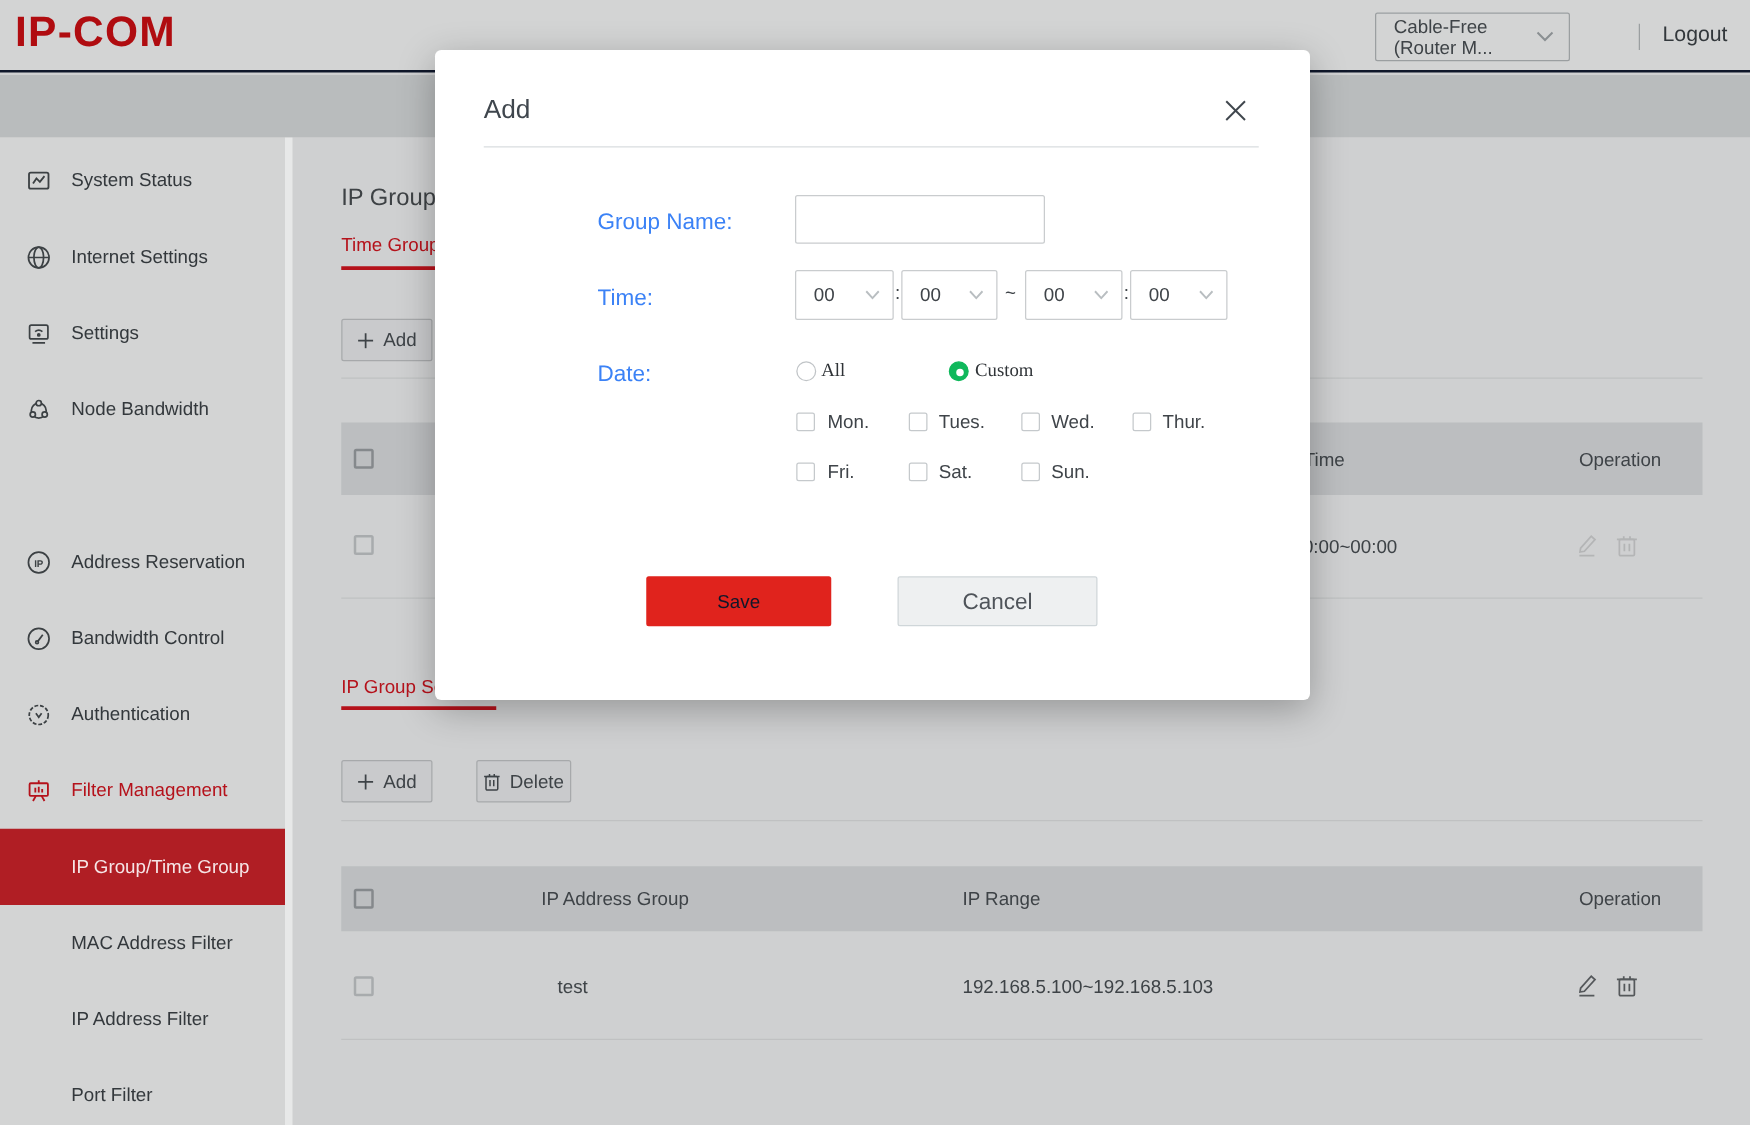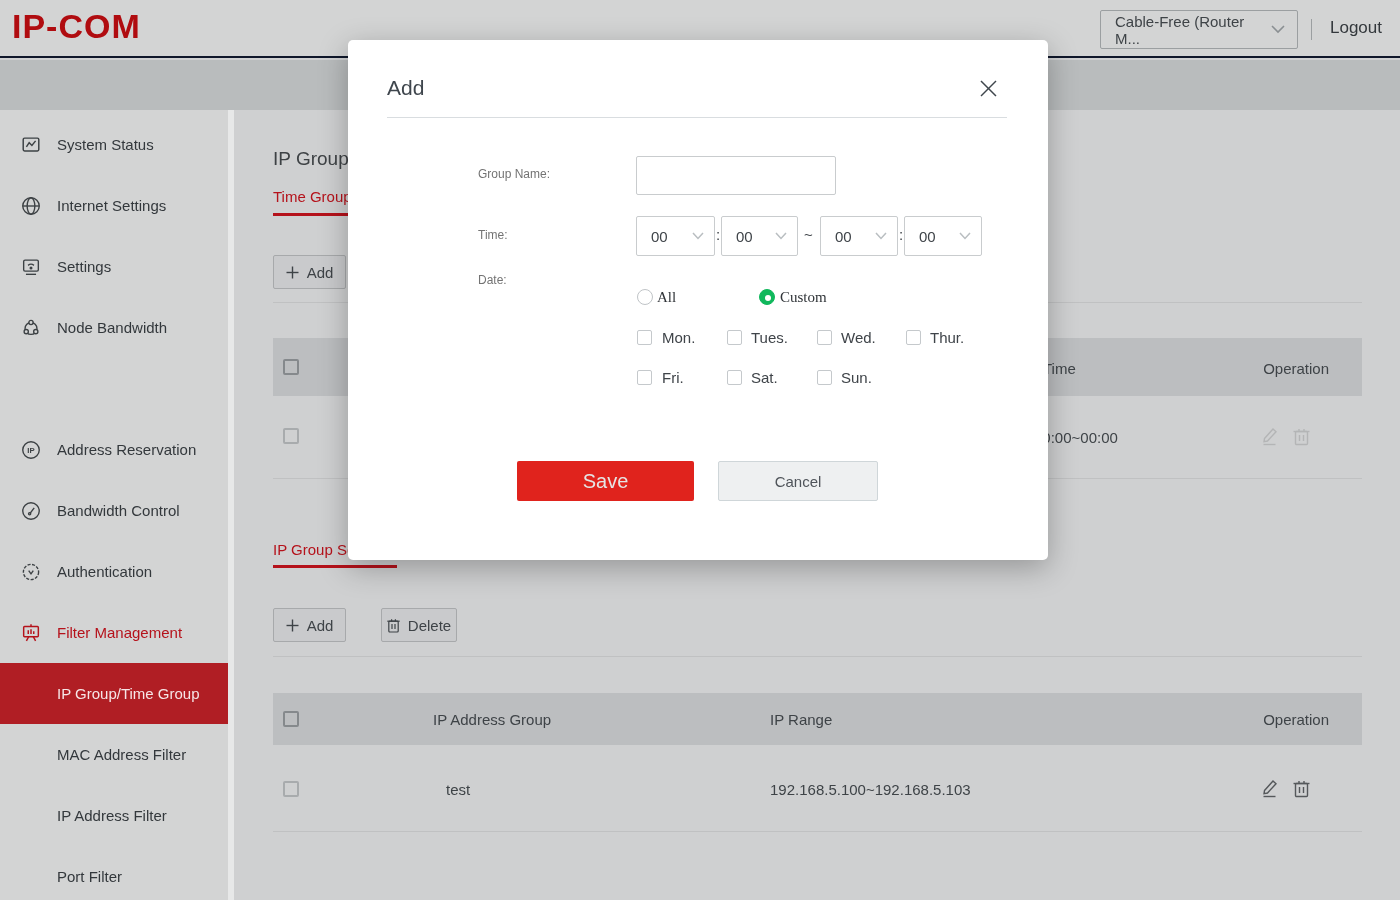--- a/index.html
+++ b/index.html
@@ -3,21 +3,21 @@
 <meta charset="utf-8">
 <style>
   * { margin:0; padding:0; box-sizing:border-box; }
   html,body { width:1400px; height:900px; overflow:hidden; }
   body { font-family:"Liberation Sans","DejaVu Sans",sans-serif; background:#cfd0d1; position:relative; }
   .abs { position:absolute; }
 
   
   #topbar { position:absolute; left:0; top:0; width:1400px; height:58px; background:#d3d4d4; border-bottom:2px solid #0f172a; z-index:5; }
   #logo { position:absolute; left:12px; top:7px; font-size:34px; font-weight:900; letter-spacing:1px; color:#b00c10; font-family:"Liberation Sans",sans-serif; }
-  #mode-dd { position:absolute; left:1100px; top:10px; width:198px; height:39px; border:1px solid #9b9fa1; border-radius:2px; display:flex; align-items:center; justify-content:space-between; padding:0 12px 0 14px; color:#3e4347; font-size:15px; cursor:pointer; }
+  #mode-dd { position:absolute; left:1100px; top:10px; width:156px; height:39px; border:1px solid #9b9fa1; border-radius:2px; display:flex; align-items:center; justify-content:space-between; padding:0 12px 0 14px; color:#3e4347; font-size:15px; cursor:pointer; }
   #hdr-divider { position:absolute; left:1311px; top:19px; width:1px; height:21px; background:#9b9fa1; }
   #logout { position:absolute; left:1330px; top:18px; font-size:17px; color:#33383c; cursor:pointer; }
 
   
   #subband { position:absolute; left:0; top:60px; width:1400px; height:50px; background:#b9bcbd; z-index:1; }
 
   
   #sidebar { position:absolute; left:0; top:110px; width:228px; height:790px; background:#d3d4d4; z-index:2; }
   #sidebar-strip { position:absolute; left:228px; top:110px; width:6px; height:790px; background:#e7e8e8; z-index:2; }
   .nav-item { position:absolute; left:0; width:228px; height:61px; display:flex; align-items:center; cursor:pointer; }
@@ -40,32 +40,32 @@
   .cbx { position:absolute; width:16px; height:16px; border:2px solid #85898c; border-radius:2px; background:transparent; cursor:pointer; }
   .cbx.light { border-color:#a8abad; }
   .cell { position:absolute; font-size:15px; color:#3e4347; white-space:nowrap; }
   .opicons { position:absolute; display:flex; gap:14px; align-items:center; }
 
   
   #modal { position:absolute; left:348px; top:40px; width:700px; height:520px; background:#ffffff; border-radius:5px; box-shadow:0 8px 30px rgba(0,0,0,0.28); z-index:10; }
   #modal-title { position:absolute; left:39px; top:36px; font-size:21px; color:#3f464d; }
   #modal-close { position:absolute; left:628px; top:36px; width:24px; height:24px; cursor:pointer; display:flex; align-items:center; justify-content:center; }
   #modal-divider { position:absolute; left:39px; top:77px; width:620px; height:1px; background:#d9dde0; }
-  .mlabel { position:absolute; left:130px; font-size:12px; color:#737373; }
+  .mlabel { position:absolute; left:130px; font-size:18px; color:#3b82f6; }
   #gn-input { position:absolute; left:288px; top:116px; width:200px; height:39px; border:1px solid #c9ccce; border-radius:2px; font-size:15px; padding:0 10px; color:#3f4449; background:#fff; outline:none; }
   .msel { position:absolute; top:176px; height:40px; border:1px solid #c9ccce; border-radius:2px; background:#fff; display:flex; align-items:center; justify-content:space-between; padding:0 10px 0 14px; font-size:15px; color:#3f4449; cursor:pointer; }
   .tsep { position:absolute; top:186px; font-size:15px; color:#3f4449; }
   .radio { position:absolute; width:16px; height:16px; border:1px solid #c0c4c7; border-radius:50%; background:#fff; cursor:pointer; }
   .radio.on { background:#10b85c; border-color:#10b85c; }
   .radio.on::after { content:""; position:absolute; left:5px; top:5px; width:6px; height:6px; border-radius:50%; background:#fff; }
   .rlabel { position:absolute; font-size:15px; color:#2f3337; font-family:"Liberation Serif","DejaVu Serif",serif; }
   .wbox { position:absolute; width:15px; height:15px; border:1px solid #c5c9cc; border-radius:2px; background:#fff; cursor:pointer; }
   .wlabel { position:absolute; font-size:15px; color:#3f4449; }
-  #save-btn { position:absolute; left:169px; top:421px; width:177px; height:40px; background:#e0231d; border:none; border-radius:2px; color:#e5e5e5; font-size:20px; cursor:pointer; font-family:inherit; }
-  #cancel-btn { position:absolute; left:370px; top:421px; width:160px; height:40px; background:#eef0f1; border:1px solid #cfd6d9; border-radius:2px; color:#4f545a; font-size:15px; cursor:pointer; font-family:inherit; }
+  #save-btn { position:absolute; left:169px; top:421px; width:148px; height:40px; background:#e0231d; border:none; border-radius:2px; color:#0f172a; font-size:15px; cursor:pointer; font-family:inherit; }
+  #cancel-btn { position:absolute; left:370px; top:421px; width:160px; height:40px; background:#eef0f1; border:1px solid #cfd6d9; border-radius:2px; color:#4f545a; font-size:18px; cursor:pointer; font-family:inherit; }
 
   #help-circle { position:absolute; left:1334px; top:137px; width:26px; height:26px; border:2px solid #2c3134; border-radius:50%; color:#2c3134; font-size:16px; display:flex; align-items:center; justify-content:center; cursor:pointer; }
   svg { display:block; }
 </style>
 </head>
 <body>
 
 <div id="topbar">
   <div id="logo">IP-COM</div>
   <div id="mode-dd">
@@ -331,21 +331,21 @@
   <div class="tsep" style="left:551px;">:</div>
   <div class="msel" style="left:556px; width:78px;">
     <span>00</span>
     <span>
         <svg width="12" height="8" viewBox="0 0 12 8">
           <polyline points="1,1 6,6.5 11,1" fill="none" stroke="#b9bec1" stroke-width="1.5"></polyline>
         </svg>
       </span>
   </div>
 
-  <div class="mlabel" style="top:233px;text-align:center;">Date:</div>
+  <div class="mlabel" style="top:249px;text-align:center;">Date:</div>
   <span class="radio" style="left:289px; top:249px;"></span>
   <span class="rlabel" style="left:309px; top:249px;">All</span>
   <span class="radio on" style="left:411px; top:249px;"></span>
   <span class="rlabel" style="left:432px; top:249px;text-align:center;">Custom</span>
 
   <span class="wbox" style="left:289px; top:290px;"></span>
   <span class="wlabel" style="left:314px; top:289px;">Mon.</span>
   <span class="wbox" style="left:379px; top:290px;"></span>
   <span class="wlabel" style="left:403px; top:289px;text-align:center;">Tues.</span>
   <span class="wbox" style="left:469px; top:290px;"></span>

